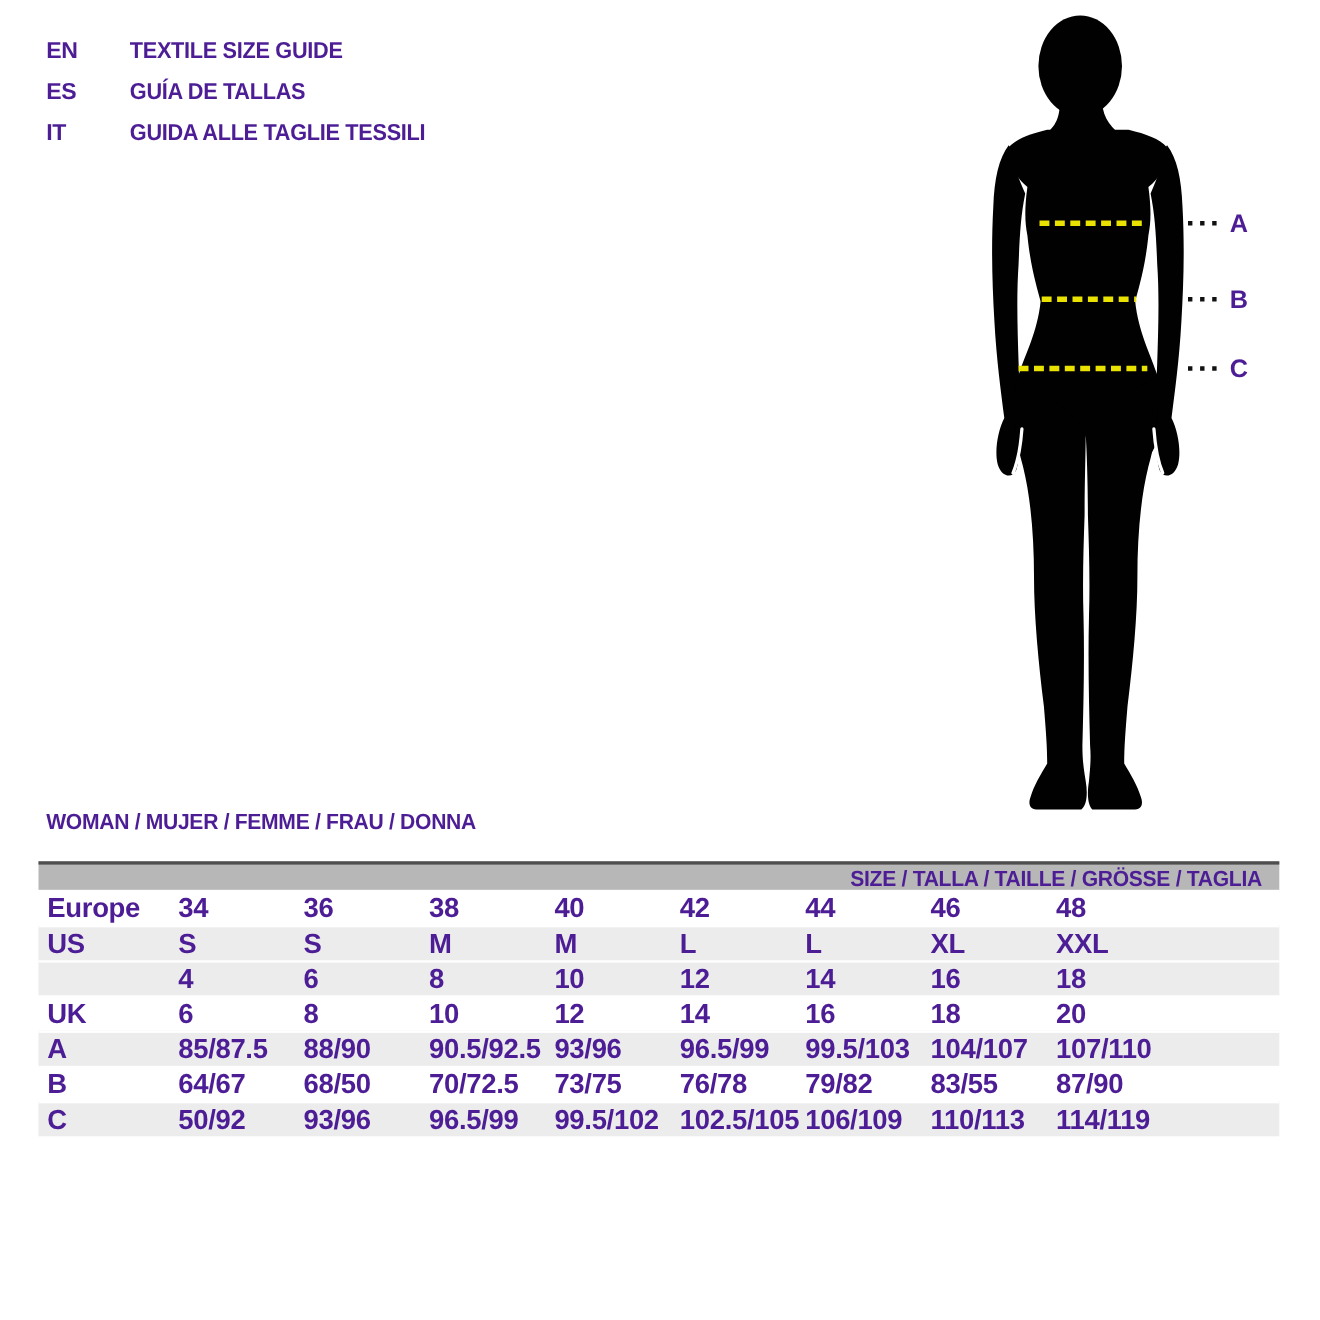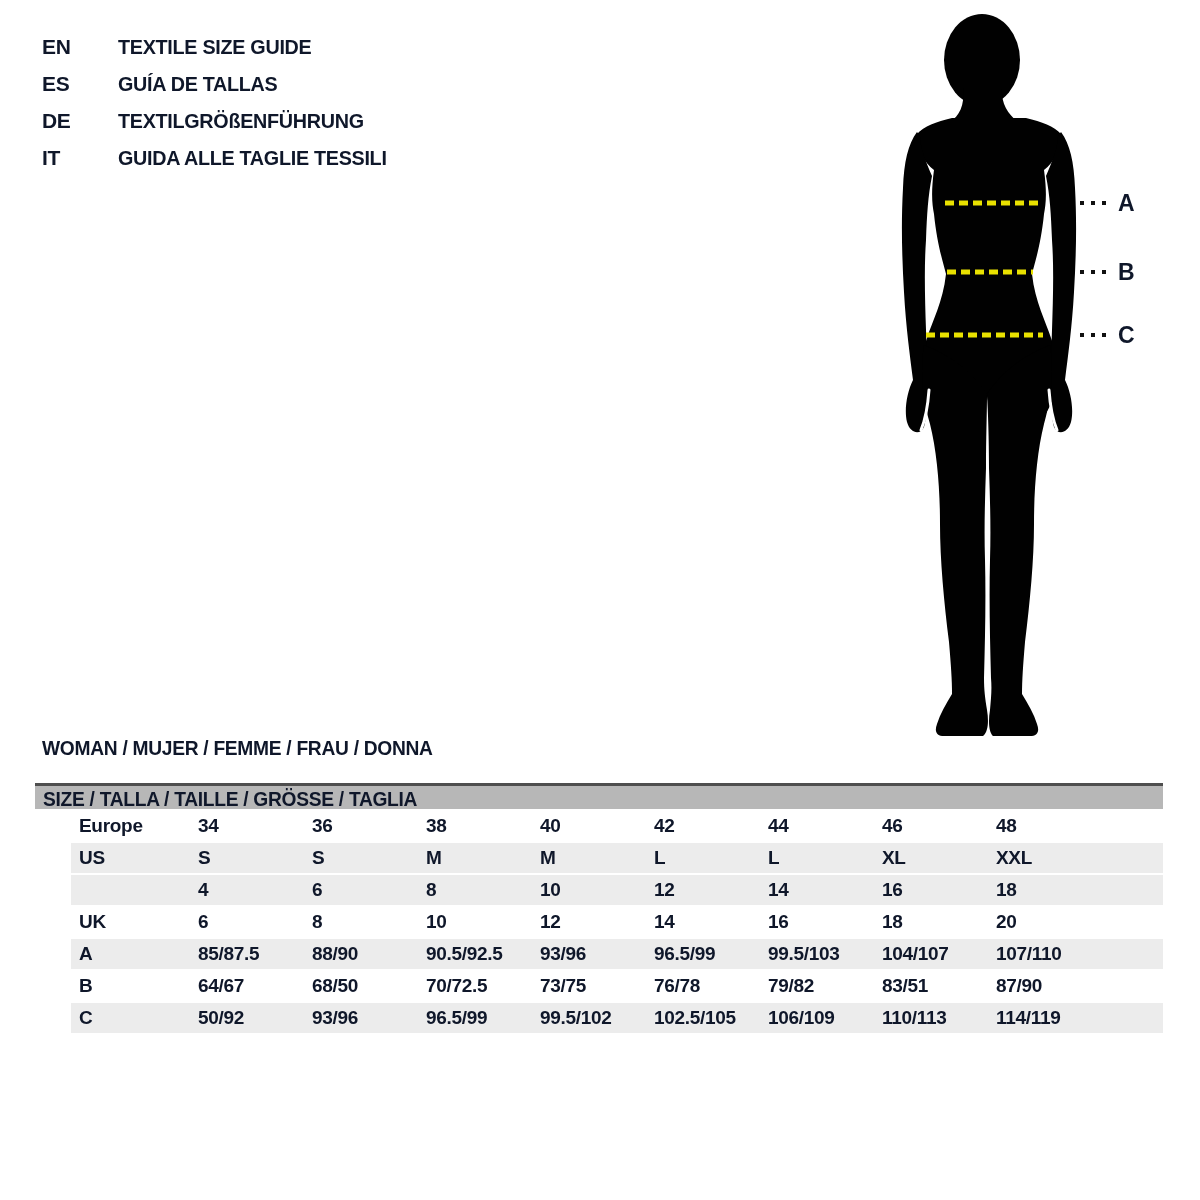--- a/index.html
+++ b/index.html
@@ -1,18 +1,18 @@
 <!DOCTYPE html>
 <html><head>
 <meta charset="utf-8">
 <style>
   html,body{margin:0;padding:0;background:#fff;}
   .page{
     position:relative;width:1200px;height:1200px;background:#ffffff;overflow:hidden;
-    font-family:"Liberation Sans","DejaVu Sans",sans-serif;font-weight:bold;color:#0f172a;
+    font-family:"Liberation Sans","DejaVu Sans",sans-serif;font-weight:bold;color:#4c1d95;
     letter-spacing:-0.3px;
   }
   
   .lang-block{position:absolute;left:42px;top:28px;}
   .lang-row{display:flex;height:37px;line-height:37px;font-size:21px;}
   .lang-code{width:76px;flex:0 0 76px;}
   .lang-title{white-space:nowrap;transform:scaleX(0.94);transform-origin:0 50%;}
   
   .figure{position:absolute;left:860px;top:0;width:340px;height:745px;}
   .figure svg{position:absolute;left:0;top:0;}
@@ -20,24 +20,24 @@
     font-size:23px;line-height:28px;}
   .marker-a{top:189px;}
   .marker-b{top:258px;}
   .marker-c{top:321px;}
   
   .section-title{position:absolute;left:42px;top:736px;font-size:20px;line-height:24px;
     white-space:nowrap;transform:scaleX(0.96);transform-origin:0 50%;}
   
   .size-table{position:absolute;left:35px;top:783px;width:1128px;}
   .thead{height:26px;line-height:26px;background:#b7b7b7;border-top:3px solid #4e4e4e;
-    padding-left:8px;font-size:20px;box-sizing:border-box;}
+    padding-left:8px;font-size:20px;box-sizing:border-box;text-align:right;}
   .thead span{display:inline-block;white-space:nowrap;transform:scaleX(0.96);transform-origin:0 50%;}
   .trow{display:grid;grid-template-columns:127px repeat(8,114px);height:30px;line-height:30px;
-    border-top:2px solid #ffffff;font-size:19px;padding-right:81px;box-sizing:content-box;margin-left:36px;}
+    border-top:2px solid #ffffff;font-size:25px;padding-right:81px;box-sizing:content-box;}
   .trow.shaded{background:#ececec;}
   .tlabel{text-align:left;padding-left:8px;}
   .tcell{text-align:left;}
   
   .legend{position:absolute;left:42px;top:1086px;}
   .legend-line{height:37px;line-height:37px;font-size:20px;white-space:nowrap;
     transform:scaleX(0.96);transform-origin:0 50%;}
 </style>
 </head>
 <body>
@@ -45,24 +45,20 @@
 <div class="page">
 
   <div class="lang-block">
     <div class="lang-row">
       <span class="lang-code">EN</span>
       <span class="lang-title">TEXTILE SIZE GUIDE</span>
     </div>
     <div class="lang-row">
       <span class="lang-code">ES</span>
       <span class="lang-title">GUÍA DE TALLAS</span>
-    </div>
-    <div class="lang-row">
-      <span class="lang-code">DE</span>
-      <span class="lang-title">TEXTILGRÖßENFÜHRUNG</span>
     </div>
     <div class="lang-row">
       <span class="lang-code">IT</span>
       <span class="lang-title">GUIDA ALLE TAGLIE TESSILI</span>
     </div>
   </div>
 
   <div class="figure">
     <svg width="340" height="745" viewBox="0 0 340 745">
       <g fill="#010101" stroke="none">
@@ -179,21 +175,21 @@
     </div>
 
     <div class="trow">
       <span class="tlabel">B</span>
       <span class="tcell">64/67</span>
       <span class="tcell">68/50</span>
       <span class="tcell">70/72.5</span>
       <span class="tcell">73/75</span>
       <span class="tcell">76/78</span>
       <span class="tcell">79/82</span>
-      <span class="tcell">83/51</span>
+      <span class="tcell">83/55</span>
       <span class="tcell">87/90</span>
     </div>
 
     <div class="trow shaded">
       <span class="tlabel">C</span>
       <span class="tcell">50/92</span>
       <span class="tcell">93/96</span>
       <span class="tcell">96.5/99</span>
       <span class="tcell">99.5/102</span>
       <span class="tcell">102.5/105</span>

